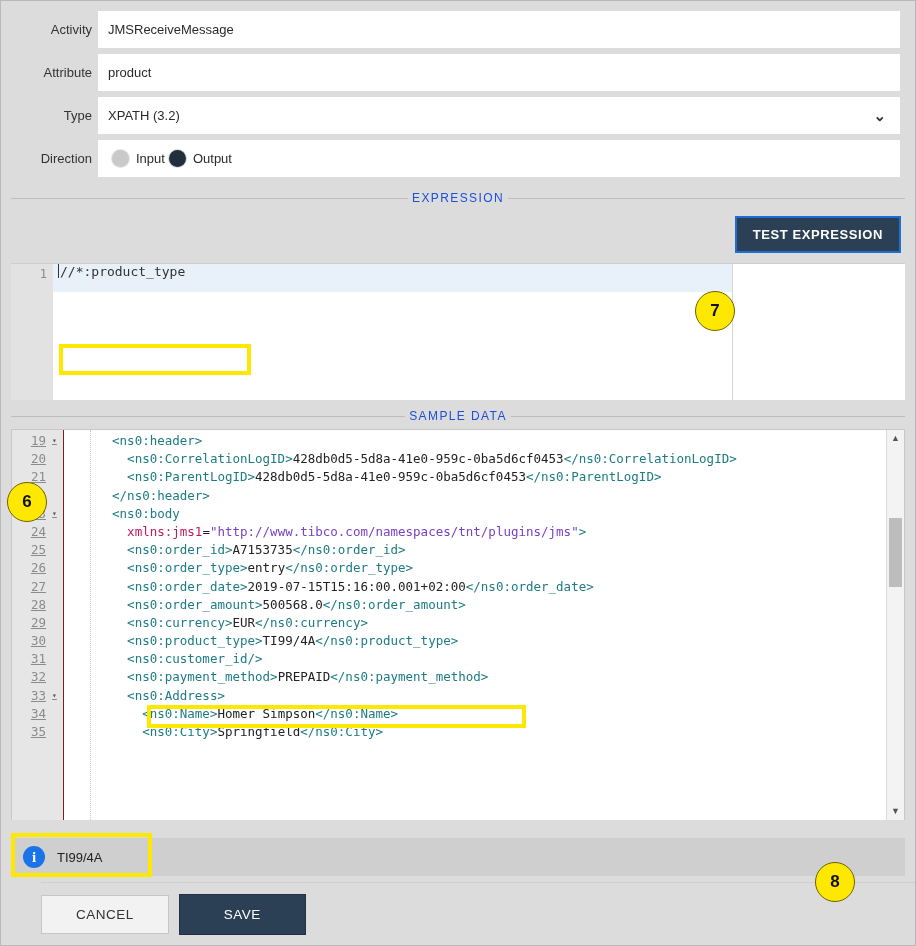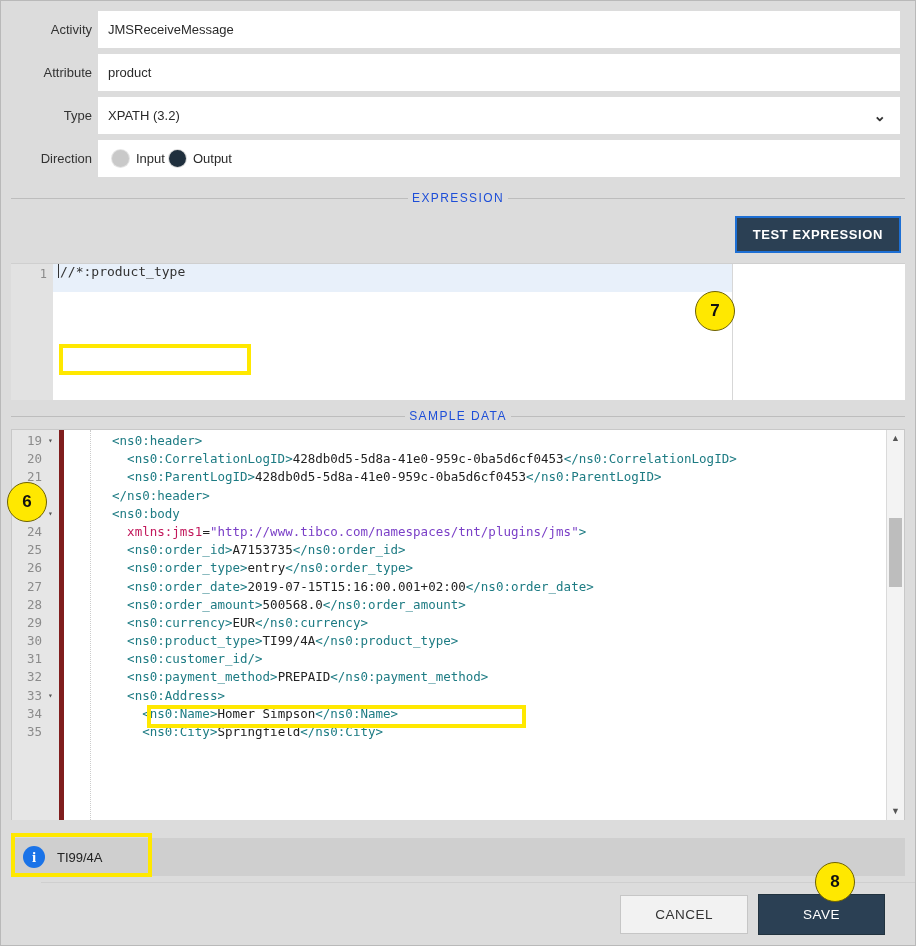--- a/index.html
+++ b/index.html
@@ -223,26 +223,27 @@
     border-bottom: none;
     margin-top: 6px;
     min-height: 0;
     position: relative;
     overflow: hidden;
   }
   .xml-gutter {
     width: 52px;
     flex: 0 0 52px;
     background: #e6e6e6;
-    border-right: 5px solid #7f1d1d;
+    border-right: 1px solid #7f1d1d;
     font-family: "DejaVu Sans Mono", monospace;
     font-size: 12.5px;
     color: #8b8b8b;
     padding-top: 2px;
     box-sizing: border-box;
+    text-decoration: underline;
   }
   .xml-gutter .ln {
     height: 18.2px;
     line-height: 18.2px;
     display: flex;
     justify-content: flex-end;
     align-items: center;
     padding-right: 4px;
     gap: 4px;
   }
@@ -344,23 +345,22 @@
     color: #222;
   }
 
   
   .footer {
     height: 62px;
     flex: 0 0 auto;
     background: #dcdcdc;
     display: flex;
     align-items: center;
-    justify-content: flex-end;
     gap: 10px;
-    padding-right: 30px;
+    padding-right: 18px;
     border-top: 1px solid #cfcfcf;
     margin-top: 6px;
     margin-left: 40px;
   }
   .btn-cancel {
     background: #f2f2f2;
     border: 1px solid #c6c6c6;
     color: #333;
     font-size: 13.5px;
     letter-spacing: .5px;

